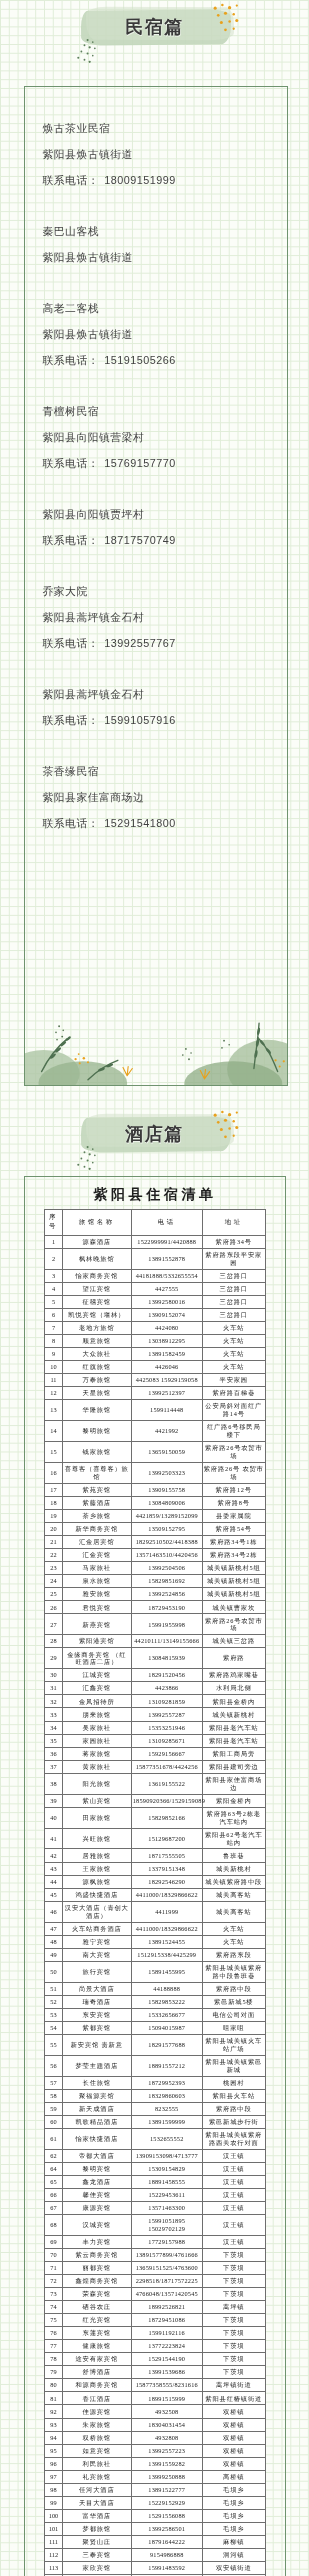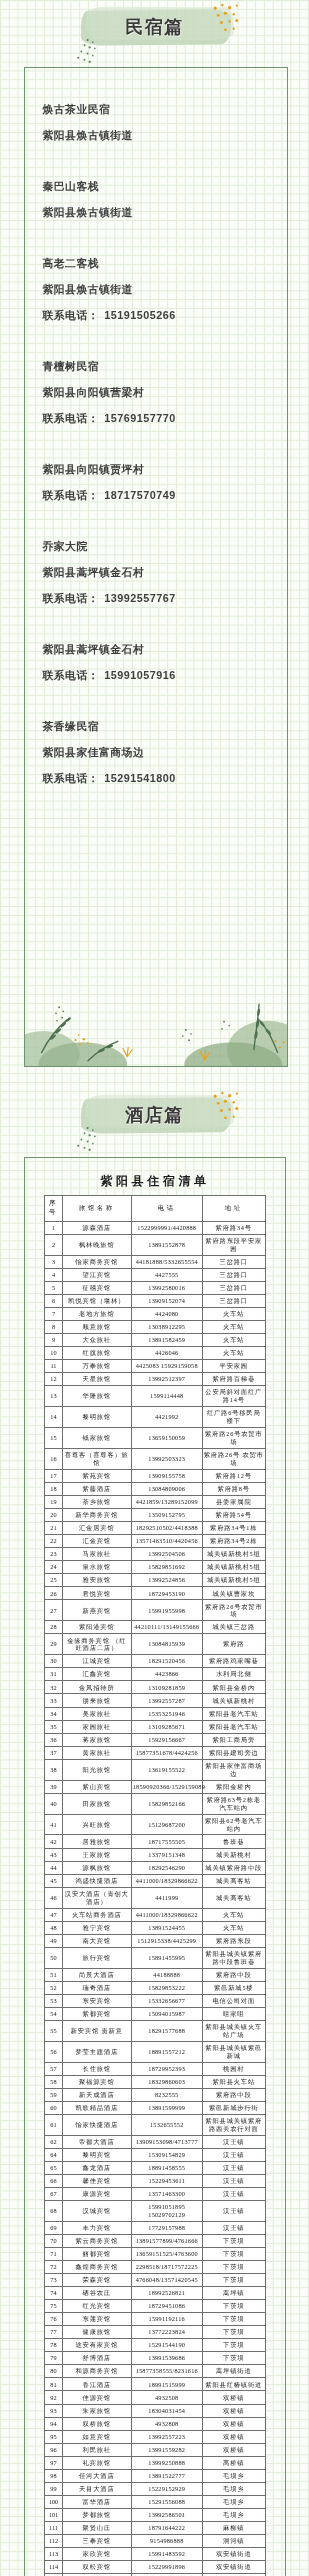--- a/index.html
+++ b/index.html
@@ -30,32 +30,32 @@
     transform:rotate(.8deg);}
   .banner-title{position:relative;z-index:2;margin:0;text-align:center;
     line-height:39px;font-size:18px;font-weight:900;color:#3a3a3a;letter-spacing:1.5px;
     text-shadow:0.5px 0.5px 0 rgba(255,255,255,.65),-0.5px -0.5px 0 rgba(255,255,255,.5);}
   .dots{position:absolute;z-index:3;}
   .dots-orange{right:-17.5px;top:-5.2px;}
   .dots-green{left:-13.4px;bottom:-18.5px;}
   
   .box{position:relative;margin-left:24px;width:262px;
     border:1px solid #6f936f;background:transparent;}
-  .homestay-box{margin-top:20px;height:998px;font-weight:bold;}
+  .homestay-box{margin-top:39px;height:998px;}
   .hotel-box{margin-top:21.6px;min-height:1811px;padding-bottom:77px;box-sizing:border-box;}
   
   .entries{position:relative;z-index:2;padding:28px 5.2px 0 17.5px;}
   .entry{margin-bottom:25px;}
   .entry div{height:26px;line-height:26px;font-size:10.8px;color:#3f3f3f;letter-spacing:0.5px;}
   .e-phone .p-label{margin-right:5.2px;}
   .plants{position:absolute;left:0;bottom:0;width:100%;z-index:1;pointer-events:none;}
   
-  .table-title{margin-top:15px;text-align:center;
+  .table-title{margin-top:9px;text-align:center;
     font-family:Liberation Serif, serif;font-weight:bold;
-    font-size:12px;letter-spacing:3.6px;color:#1e1e1e;}
+    font-size:14px;letter-spacing:3.6px;color:#1e1e1e;}
   table.hotels{margin:5.2px auto 0;border-collapse:collapse;width:220px;
     table-layout:fixed;background:#ffffff;
     font-family:"Liberation Serif", serif;color:#1b1b1b;position:relative;z-index:2;}
   table.hotels col.w0{width:17.5px;}
   table.hotels col.w1{width:69px;}
   table.hotels col.w2{width:71px;}
   table.hotels col.w3{width:63px;}
   table.hotels th, table.hotels td{border:0.5px solid #6e6e6e;text-align:center;
     vertical-align:middle;font-weight:normal;}
   table.hotels th{font-size:6.4px;letter-spacing:2.6px;padding:3.6px 0;}
@@ -102,20 +102,21 @@
       </g>
     </svg>
     <h1 class="banner-title">民宿篇</h1>
   </div>
 
   <div class="box homestay-box">
     <div class="entries" id="homestay-entries">
   <div class="entry">
     <div class="e-name">焕古茶业民宿</div>
     <div class="e-addr">紫阳县焕古镇街道</div>
+    <div class="e-phone"><span class="p-label">联系电话：</span><span class="p-num">18009151999</span></div>
   </div>
 
   <div class="entry">
     <div class="e-name">秦巴山客栈</div>
     <div class="e-addr">紫阳县焕古镇街道</div>
   </div>
 
   <div class="entry">
     <div class="e-name">高老二客栈</div>
     <div class="e-addr">紫阳县焕古镇街道</div>

